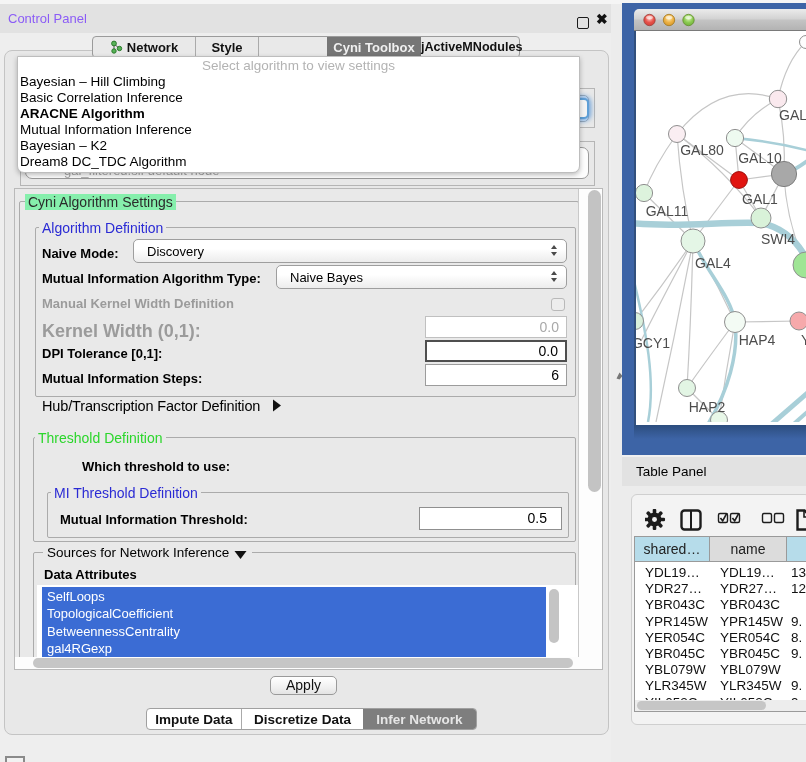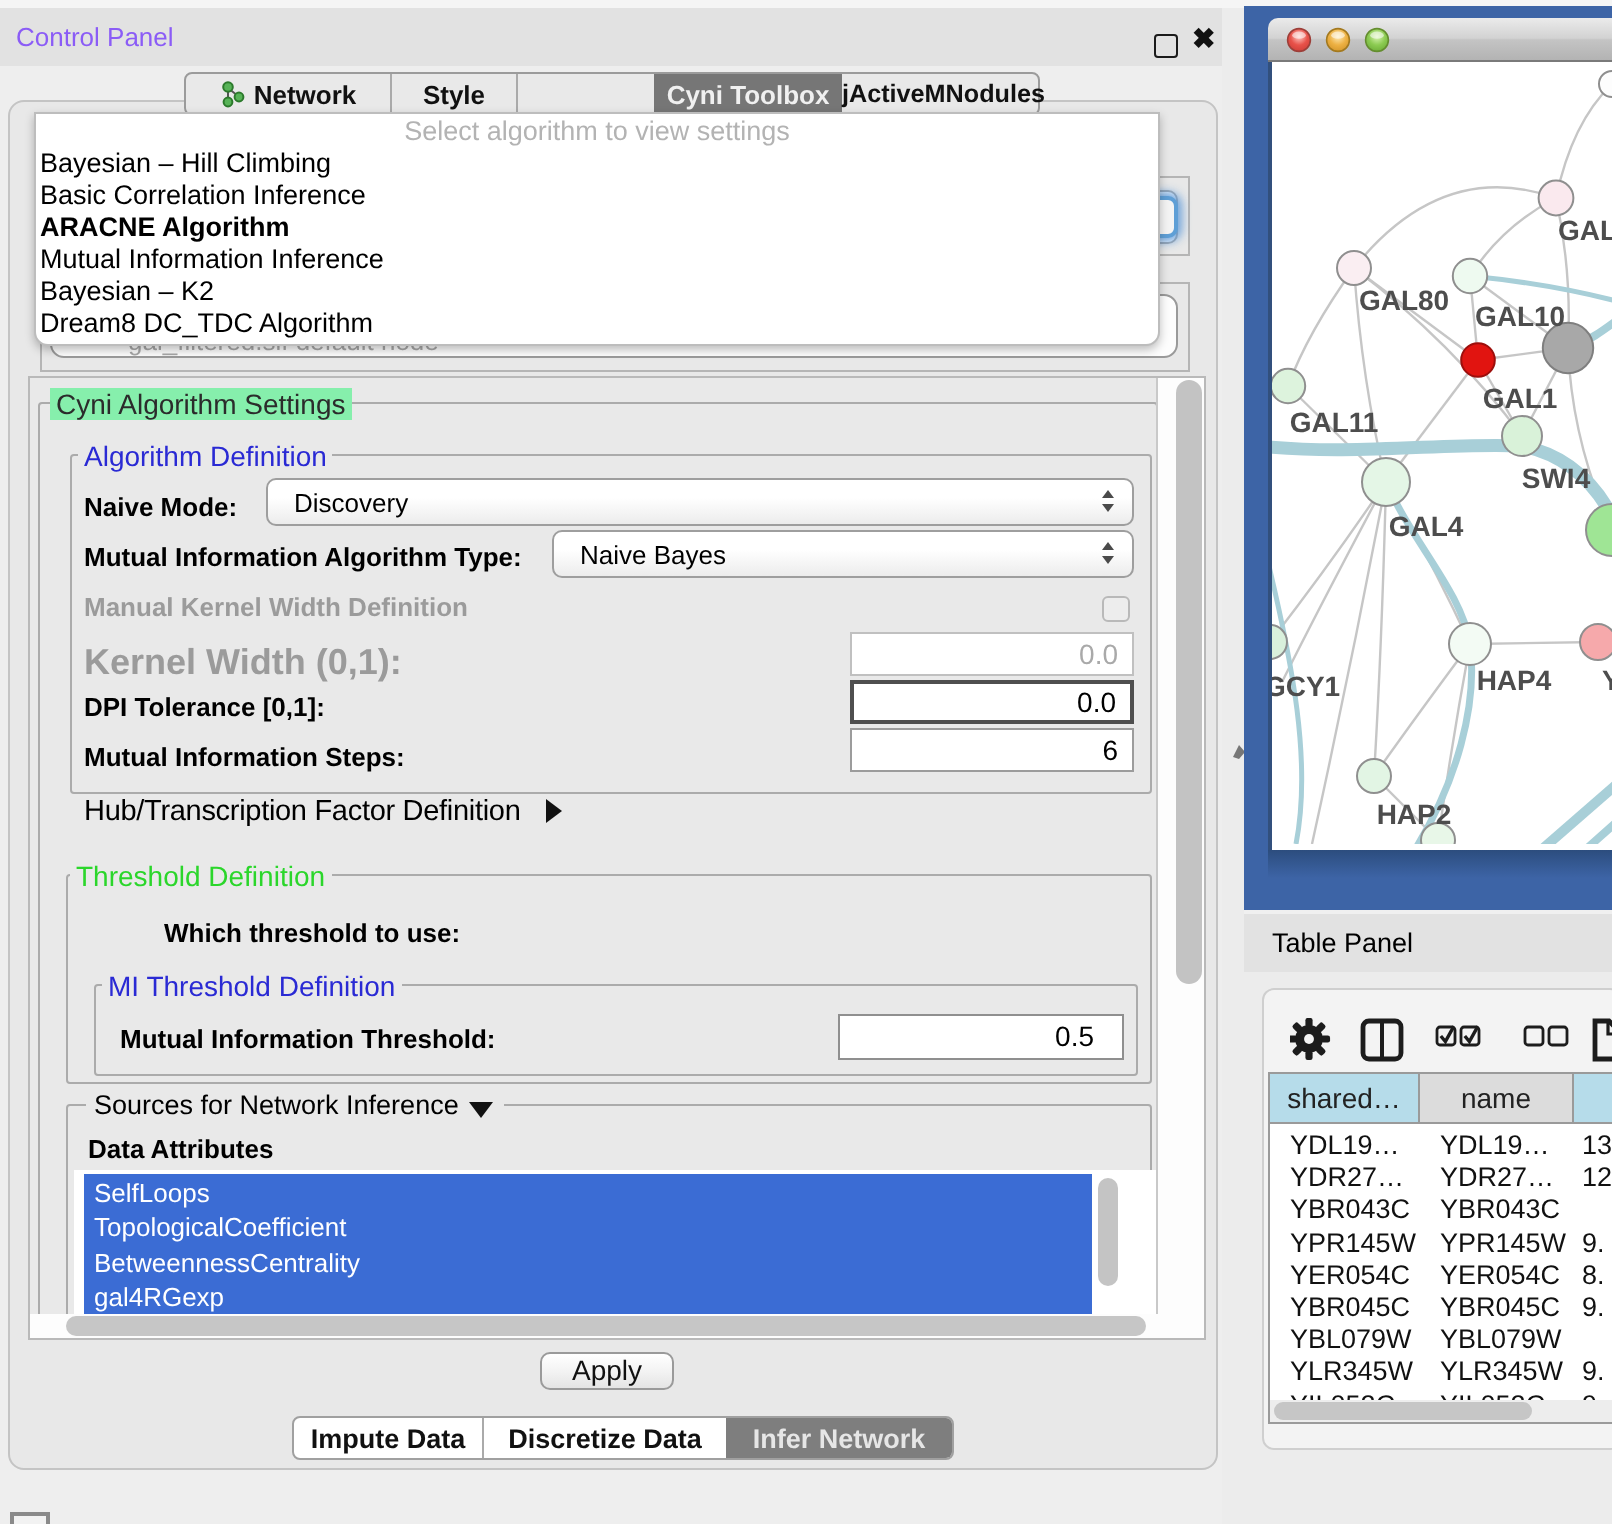--- a/index.html
+++ b/index.html
@@ -153,21 +153,21 @@
           </radialGradient>
       </defs>
       <circle cx="6.5" cy="7" r="5.7" fill="url(#rg)" stroke="#9c3f39" stroke-width="0.8"></circle>
       <circle cx="26" cy="7" r="5.7" fill="url(#yg)" stroke="#a3791f" stroke-width="0.8"></circle>
       <circle cx="45.5" cy="7" r="5.7" fill="url(#gg)" stroke="#648d2f" stroke-width="0.8"></circle>
       <ellipse cx="6.5" cy="4.6" rx="3.4" ry="1.8" fill="rgba(255,255,255,0.55)"></ellipse>
       <ellipse cx="26" cy="4.6" rx="3.4" ry="1.8" fill="rgba(255,255,255,0.55)"></ellipse>
       <ellipse cx="45.5" cy="4.6" rx="3.4" ry="1.8" fill="rgba(255,255,255,0.55)"></ellipse>
     </svg>
 
-    <div class="abs" style="left:0;top:22px;width:172px;height:500px;background:#fff;border-left:2px solid #32507d;box-sizing:border-box;font-weight:bold;">
+    <div class="abs" style="left:0;top:22px;width:172px;height:500px;background:#fff;border-left:2px solid #32507d;box-sizing:border-box;">
       <svg width="170" height="391" viewBox="0 0 170 391" style="position:absolute;left:0;top:0;">
         <g fill="none" stroke="#c6c6c6" stroke-width="1.2">
           <path d="M 170,11 Q 150,30 142,68"></path>
           <path d="M 142,68 Q 85,48 41,103"></path>
           <path d="M 142,68 Q 115,82 99,107"></path>
           <path d="M 142,68 Q 150,105 148,143"></path>
           <path d="M 41,103 L 103,149"></path>
           <path d="M 41,103 Q 45,160 57,210"></path>
           <path d="M 41,103 Q 18,135 8,162"></path>
           <path d="M 41,103 Q 90,140 125,187"></path>

